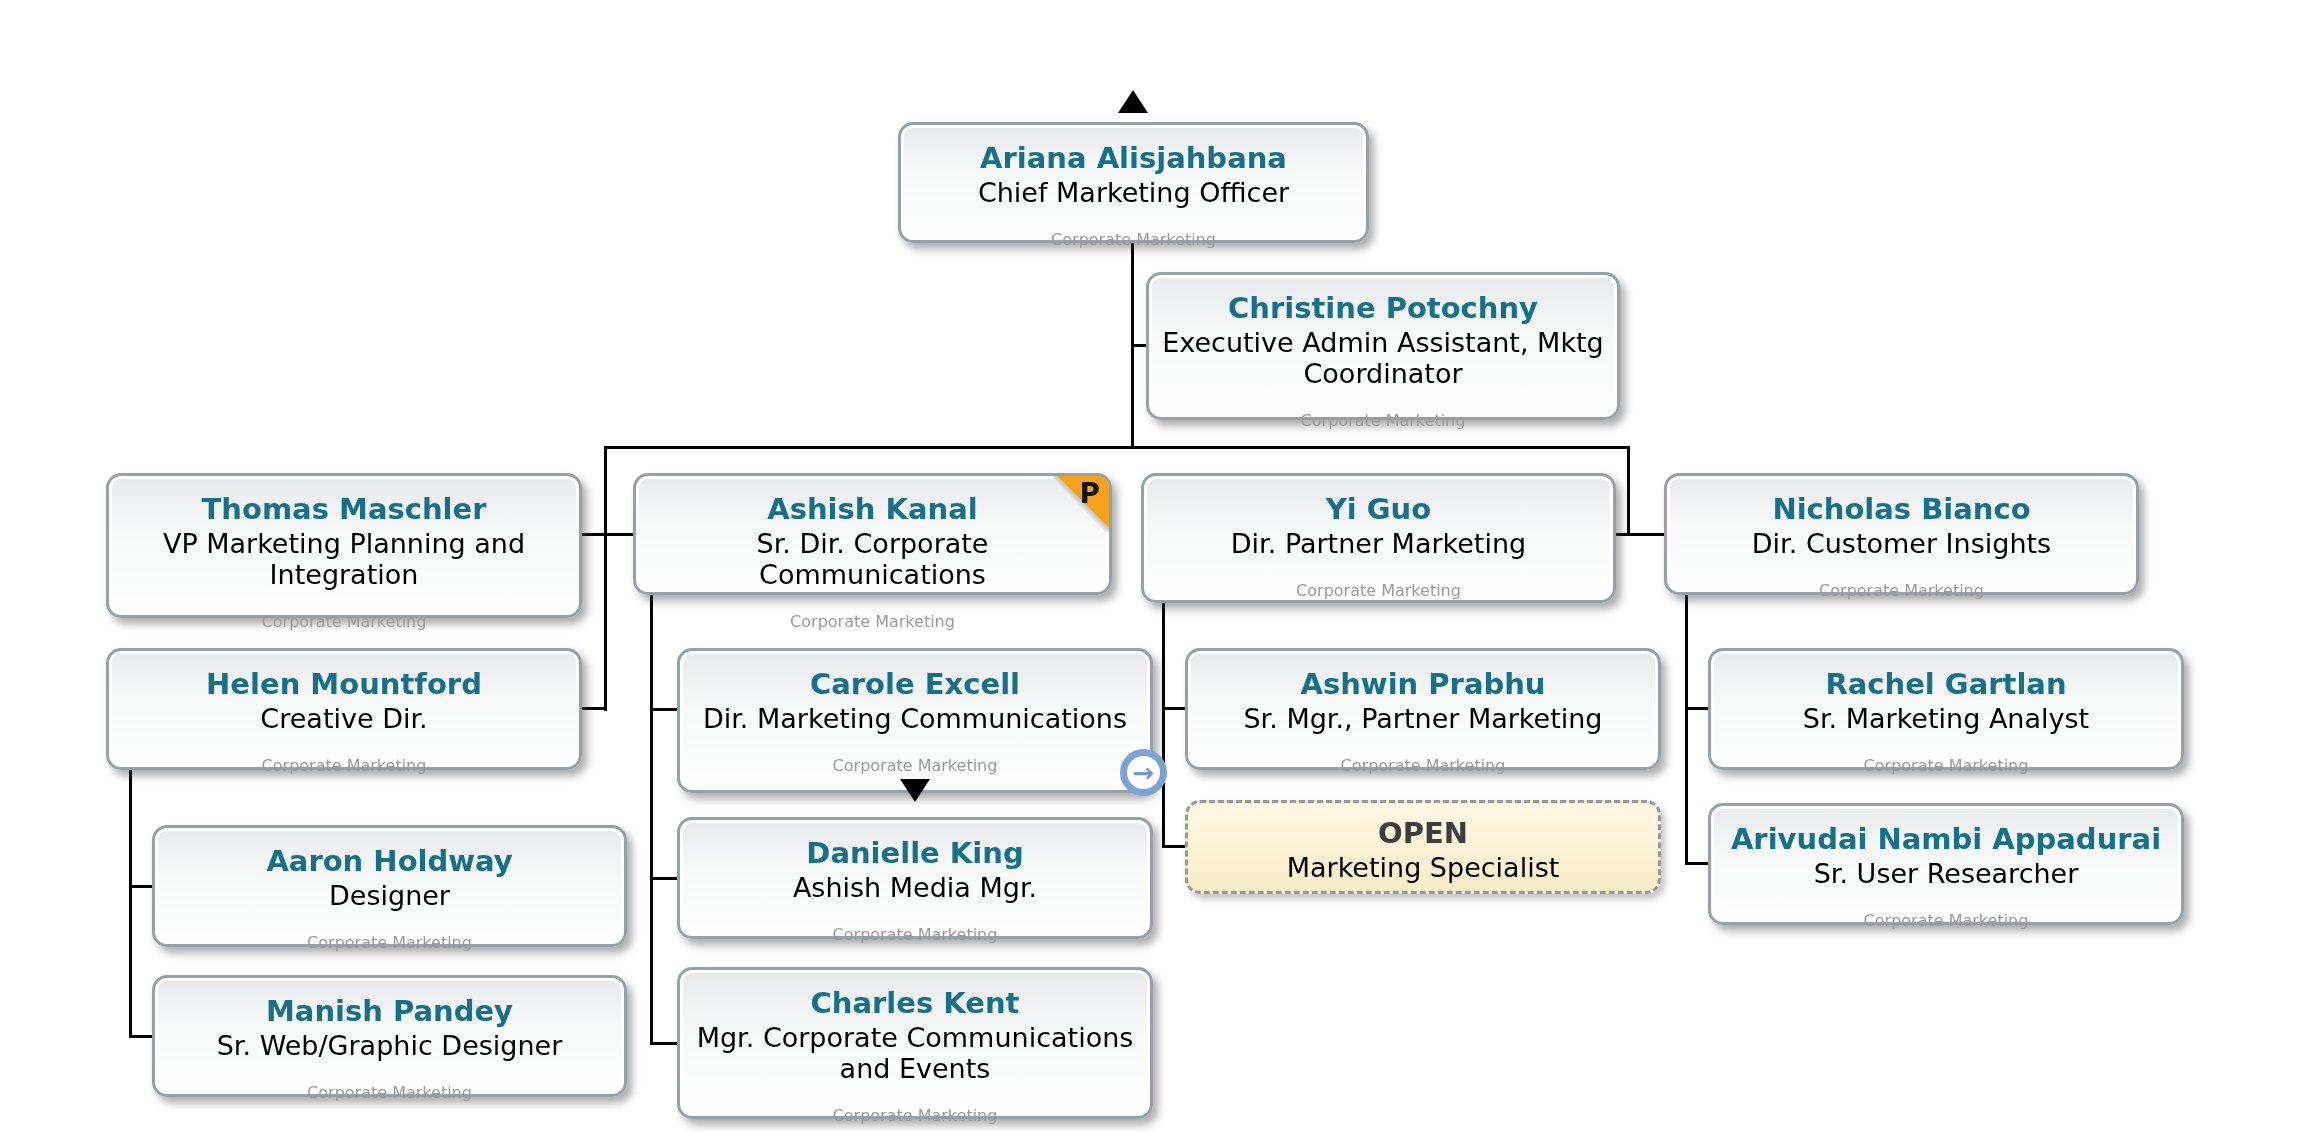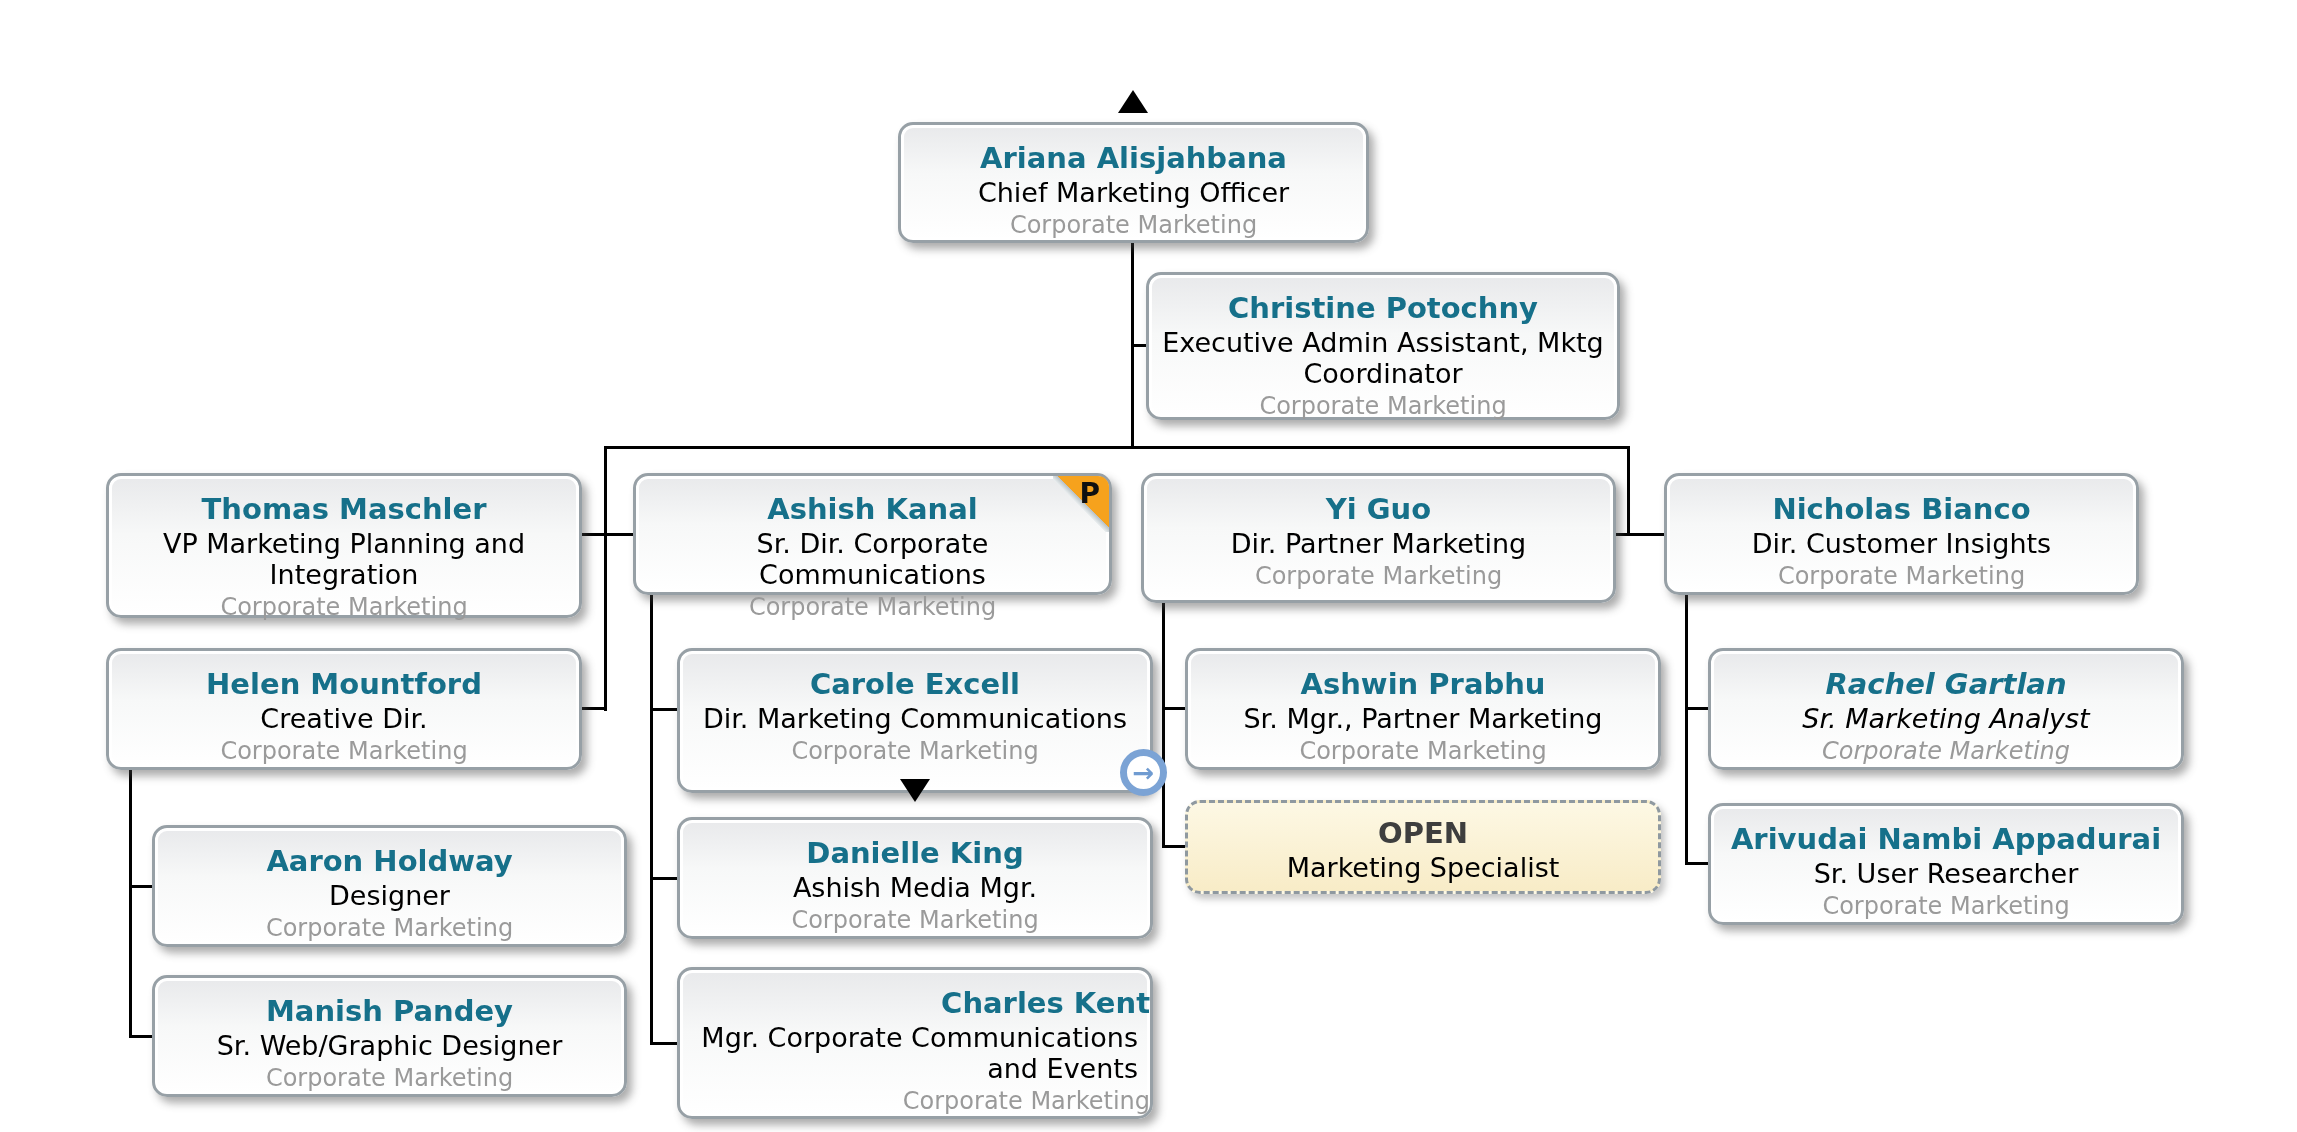--- a/index.html
+++ b/index.html
@@ -15,21 +15,21 @@
     box-shadow:inset 0 0 0 3px #ffffff, 5px 6px 8px rgba(70,70,70,0.45);
   }
   .card.open{
     border:3px dashed #8f99a0;padding-top:12px;
     background:linear-gradient(180deg,#fdf8e4 0%,#f8ecc7 100%);
     box-shadow:4px 5px 7px rgba(90,90,90,0.35);
   }
   .c-name{font-size:29px;font-weight:bold;color:#16708a;line-height:37px;}
   .card.open .c-name{color:#3e3e3e;}
   .c-title{font-size:27px;color:#000000;line-height:31px;padding:0 12px;}
-  .c-dept{font-size:24px;color:#9a9a9a;line-height:28px;margin-top:3px;}
+  .c-dept{font-size:16px;color:#9a9a9a;line-height:28px;margin-top:18px;}
   .badge{
     position:absolute;top:0;right:0;width:56px;height:56px;border-top-right-radius:11px;
     background:linear-gradient(225deg,#f6a21d 0%,#f6a21d 46%,#b8c1c5 46%,#ebeff0 53%,rgba(255,255,255,0) 53%);
   }
   .badge-letter{position:absolute;top:1px;right:9px;font-size:28px;font-weight:bold;color:#101010;}
   .tri{position:absolute;width:0;height:0;z-index:4;cursor:pointer;}
   .tri.up{border-left:15px solid transparent;border-right:15px solid transparent;border-bottom:23px solid #000;}
   .tri.down{border-left:15px solid transparent;border-right:15px solid transparent;border-top:23px solid #000;}
   .expand-circle{
     position:absolute;z-index:6;width:47px;height:47px;border-radius:50%;box-sizing:border-box;
@@ -113,21 +113,21 @@
     <div class="card" style="left: 677px; top: 648px; width: 476px; height: 145px;">
       <div class="c-name">Carole Excell</div>
       <div class="c-title">Dir. Marketing Communications</div>
       <div class="c-dept">Corporate Marketing</div>
     </div>
     <div class="card" style="left: 1185px; top: 648px; width: 476px; height: 122px;">
       <div class="c-name">Ashwin Prabhu</div>
       <div class="c-title">Sr. Mgr., Partner Marketing</div>
       <div class="c-dept">Corporate Marketing</div>
     </div>
-    <div class="card" style="left: 1708px; top: 648px; width: 476px; height: 122px; font-style: italic;">
+    <div class="card" style="left: 1708px; top: 648px; width: 476px; height: 122px;">
       <div class="c-name">Rachel Gartlan</div>
       <div class="c-title">Sr. Marketing Analyst</div>
       <div class="c-dept">Corporate Marketing</div>
     </div>
     <div class="card" style="left: 152px; top: 825px; width: 475px; height: 122px;">
       <div class="c-name">Aaron Holdway</div>
       <div class="c-title">Designer</div>
       <div class="c-dept">Corporate Marketing</div>
     </div>
     <div class="card" style="left: 677px; top: 817px; width: 476px; height: 122px;">
@@ -142,18 +142,18 @@
     <div class="card" style="left: 1708px; top: 803px; width: 476px; height: 122px;">
       <div class="c-name">Arivudai Nambi Appadurai</div>
       <div class="c-title">Sr. User Researcher</div>
       <div class="c-dept">Corporate Marketing</div>
     </div>
     <div class="card" style="left: 152px; top: 975px; width: 475px; height: 122px;">
       <div class="c-name">Manish Pandey</div>
       <div class="c-title">Sr. Web/Graphic Designer</div>
       <div class="c-dept">Corporate Marketing</div>
     </div>
-    <div class="card" style="left: 677px; top: 967px; width: 476px; height: 152px; text-align: right;">
+    <div class="card" style="left: 677px; top: 967px; width: 476px; height: 152px;">
       <div class="c-name">Charles Kent</div>
       <div class="c-title">Mgr. Corporate Communications and Events</div>
       <div class="c-dept">Corporate Marketing</div>
     </div>
   </div>
 
 </body></html>

